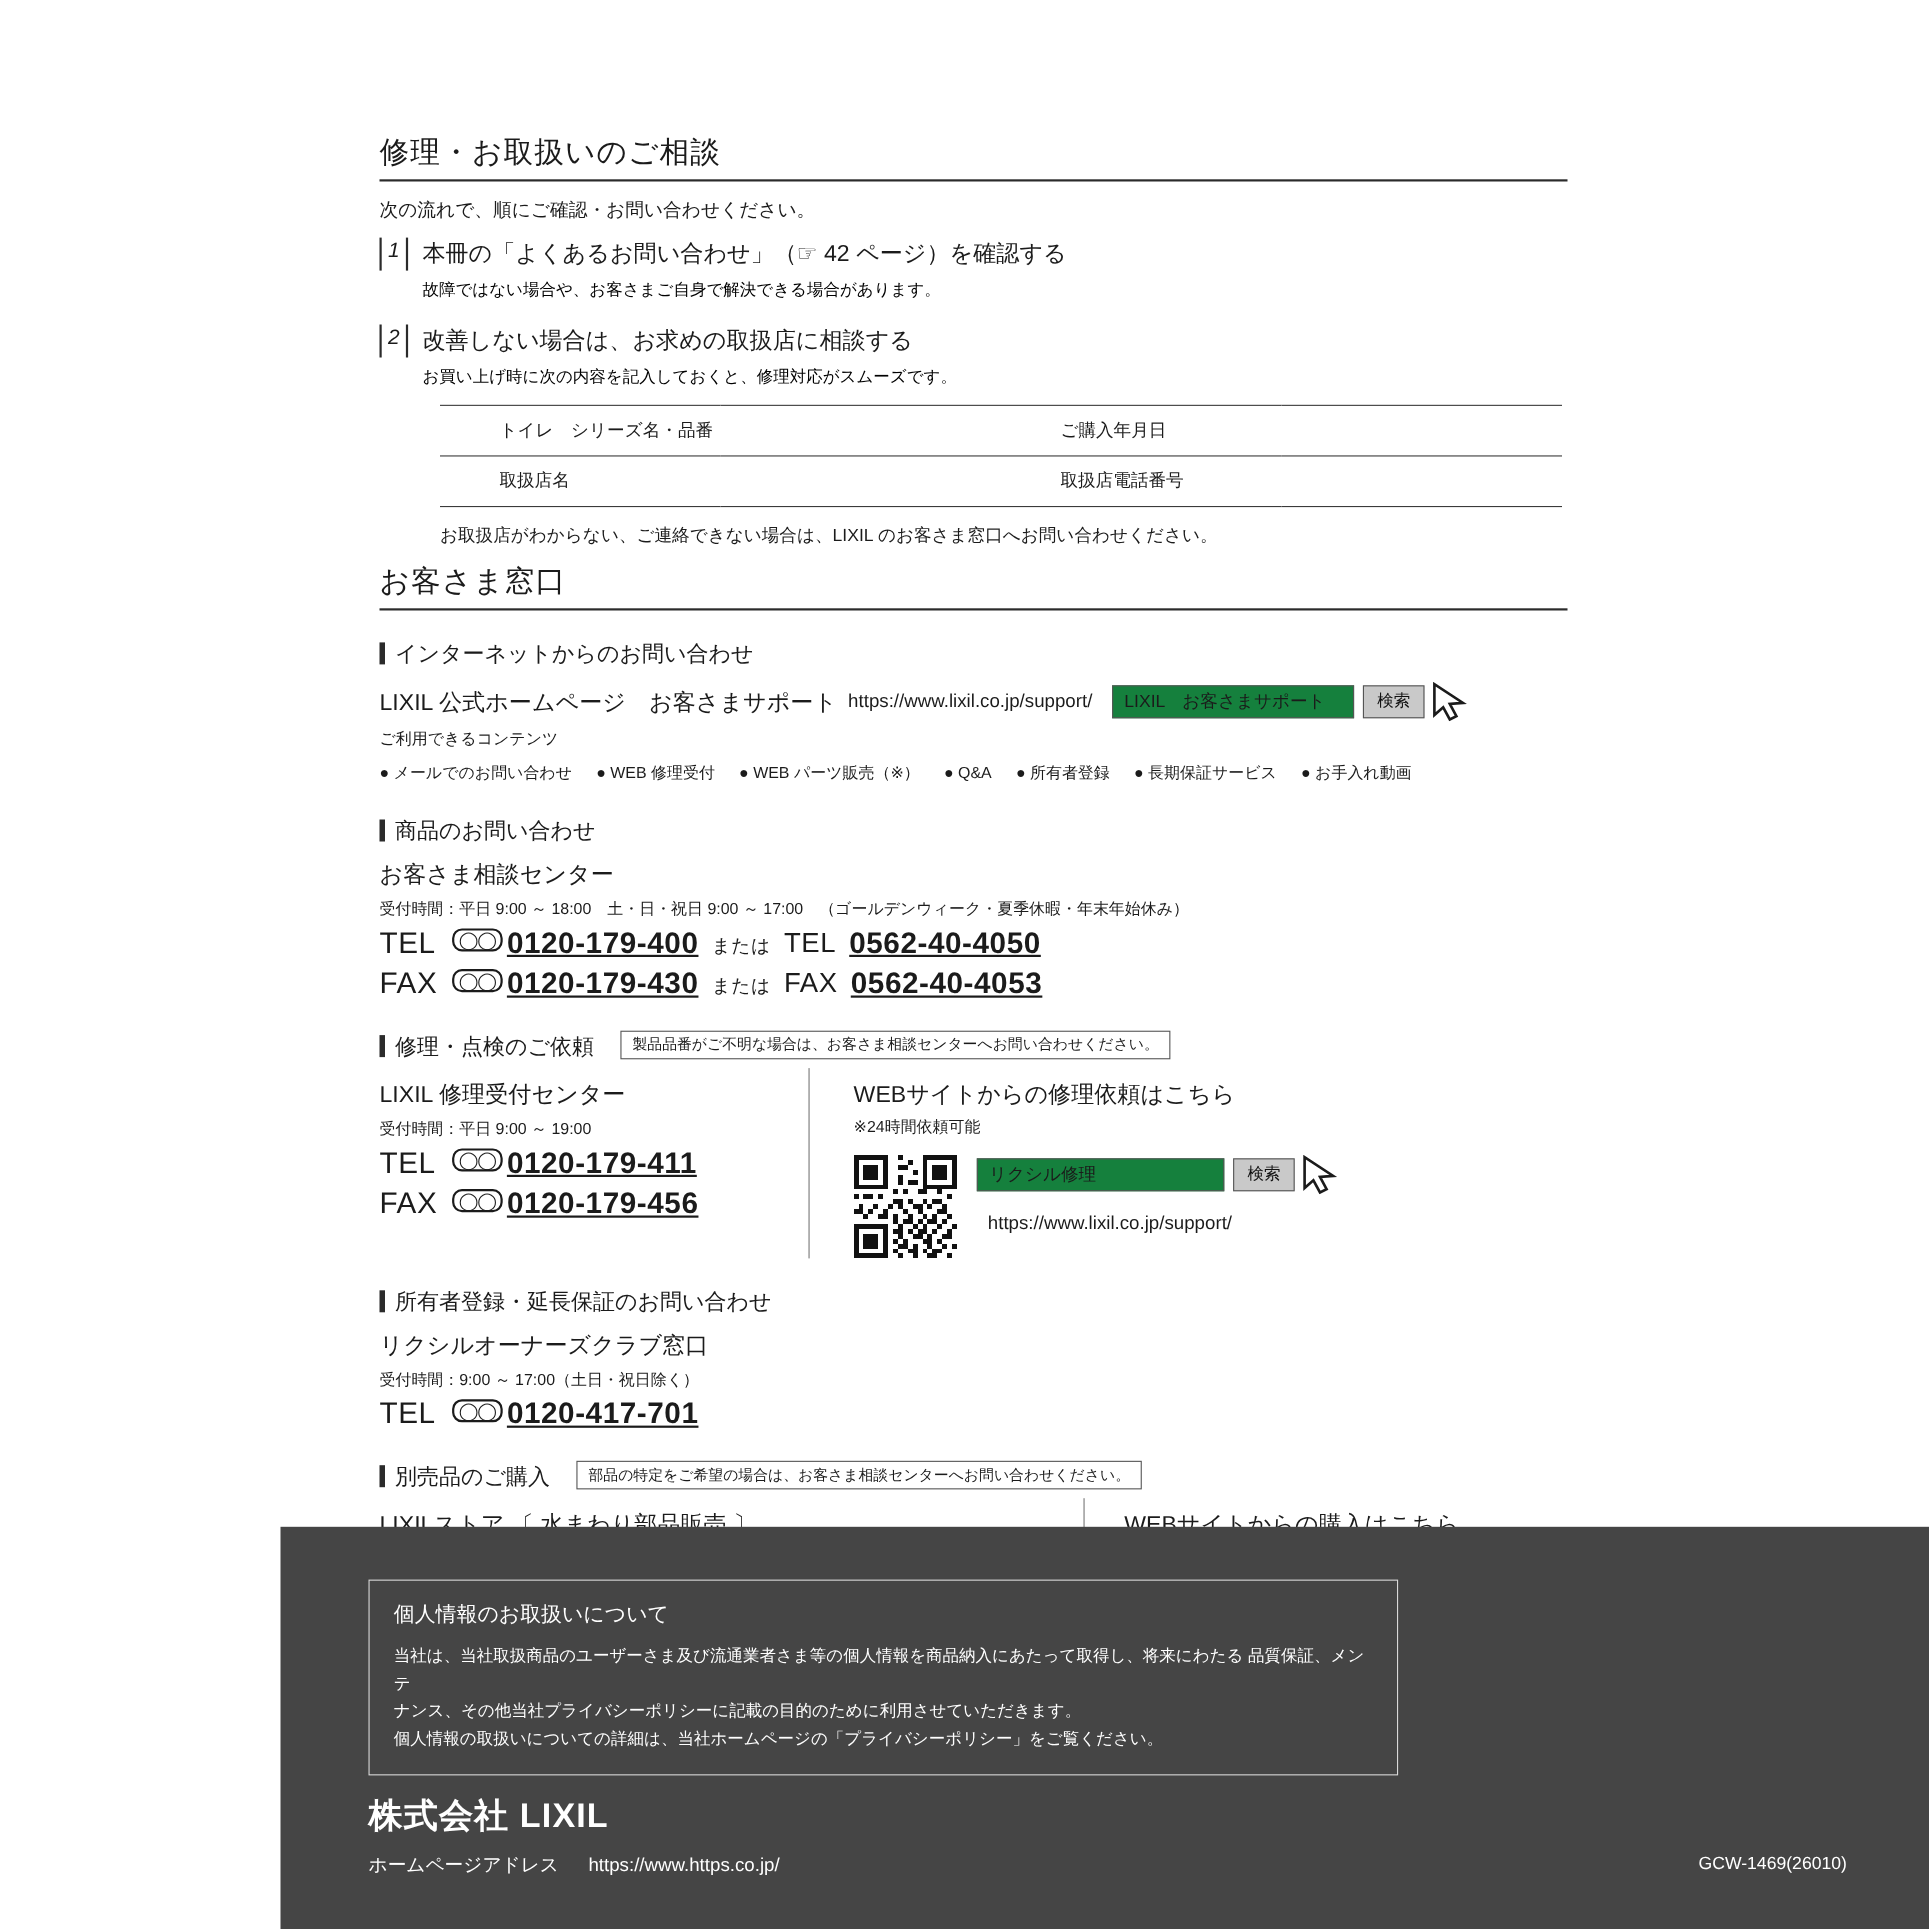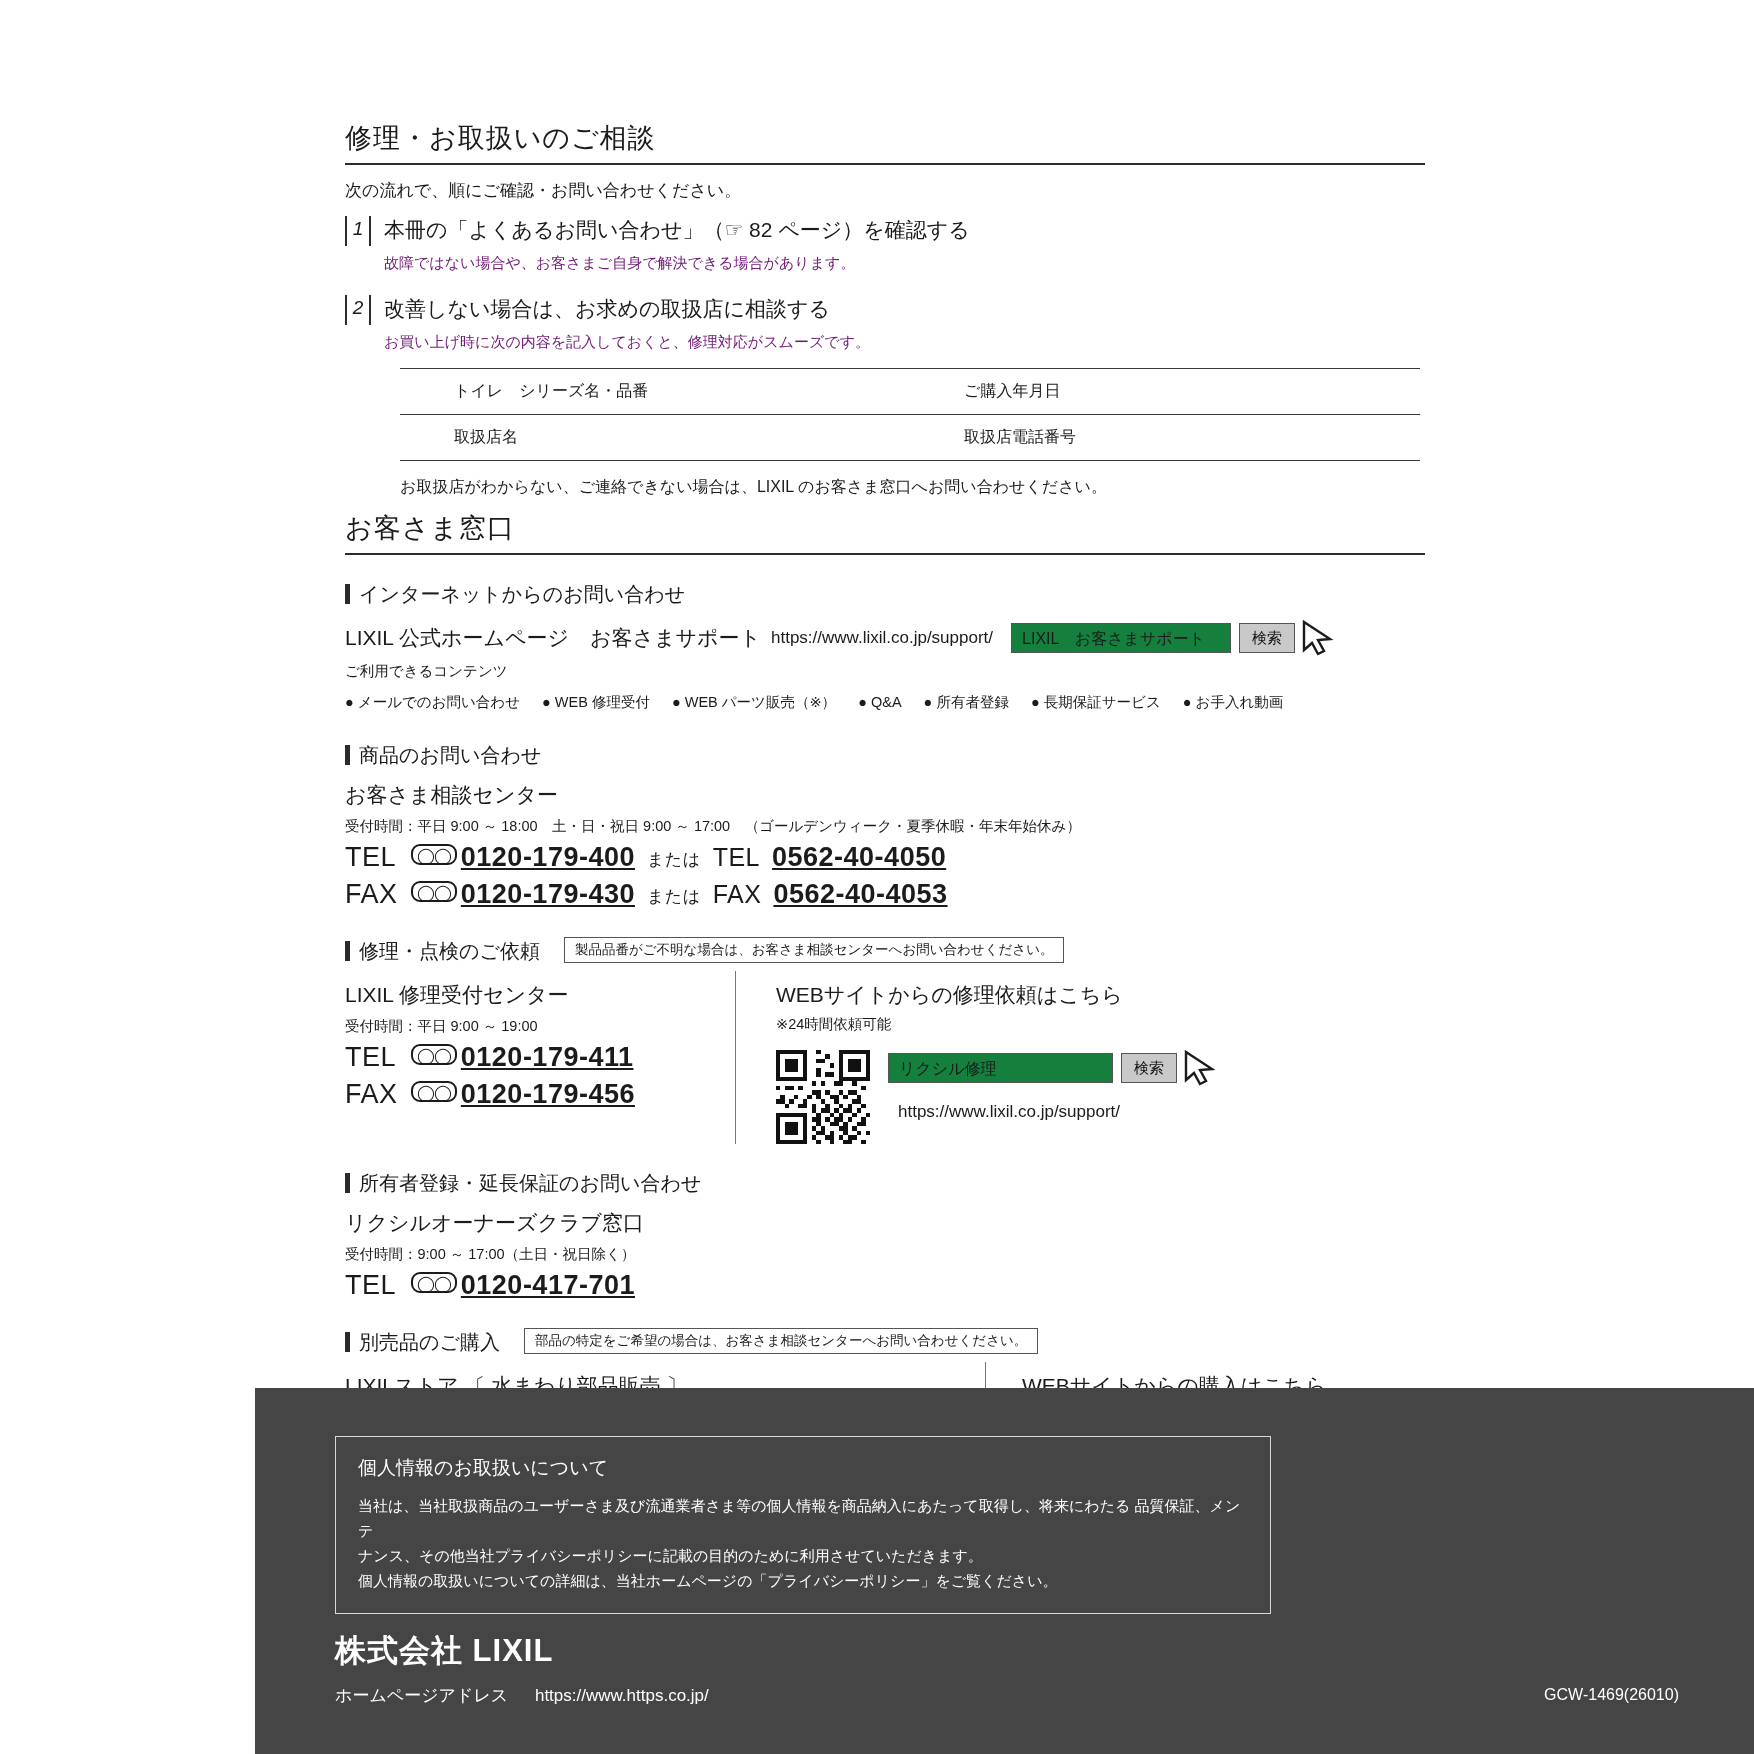--- a/index.html
+++ b/index.html
@@ -27,21 +27,21 @@
 
   .step { display:flex; margin-top:14px; }
   .step-num {
     width:26px; min-width:26px; text-align:center;
     font-style:italic; font-size:19px;
     border-left:2px solid #2b2b2b; border-right:2px solid #2b2b2b;
     padding-top:2px; height:30px;
   }
   .step-body { padding-left:13px; }
   .step-head { font-size:21px; }
-  .step-desc { font-size:15px; margin-top:10px; color:#701a75; }
+  .step-desc { font-size:15px; margin-top:10px; color:#000000; }
 
   .tbl { margin-top:16px; margin-left:55px; border-collapse:collapse; width:1020px; }
   .tbl td { border-top:1px solid #3a3a3a; border-bottom:1px solid #3a3a3a; height:46px; font-size:16px; }
   .tbl td.lbl { padding-left:54px; width:255px; }
   .tbl td.val { width:255px; }
   .note-u { font-size:16px; margin-top:16px; margin-left:55px; }
 
   
   .cw { position:absolute; left:345px; top:510px; width:1080px; }
 
@@ -116,21 +116,21 @@
 
 <div class="page">
 
   <div class="top">
     <div class="sec-title">修理・お取扱いのご相談</div>
     <div class="lead">次の流れで、順にご確認・お問い合わせください。</div>
 
     <div class="step">
       <div class="step-num">1</div>
       <div class="step-body">
-        <div class="step-head">本冊の「よくあるお問い合わせ」（☞ 82 ページ）を確認する</div>
+        <div class="step-head">本冊の「よくあるお問い合わせ」（☞ 42 ページ）を確認する</div>
         <div class="step-desc">故障ではない場合や、お客さまご自身で解決できる場合があります。</div>
       </div>
     </div>
 
     <div class="step" style="margin-top:22px;">
       <div class="step-num">2</div>
       <div class="step-body">
         <div class="step-head">改善しない場合は、お求めの取扱店に相談する</div>
         <div class="step-desc">お買い上げ時に次の内容を記入しておくと、修理対応がスムーズです。</div>
       </div>

